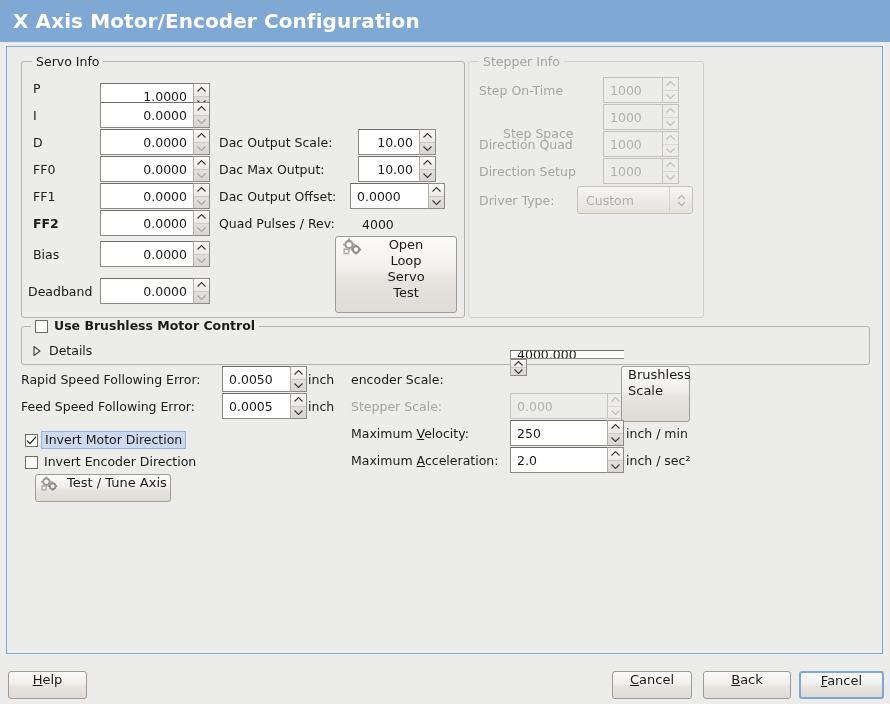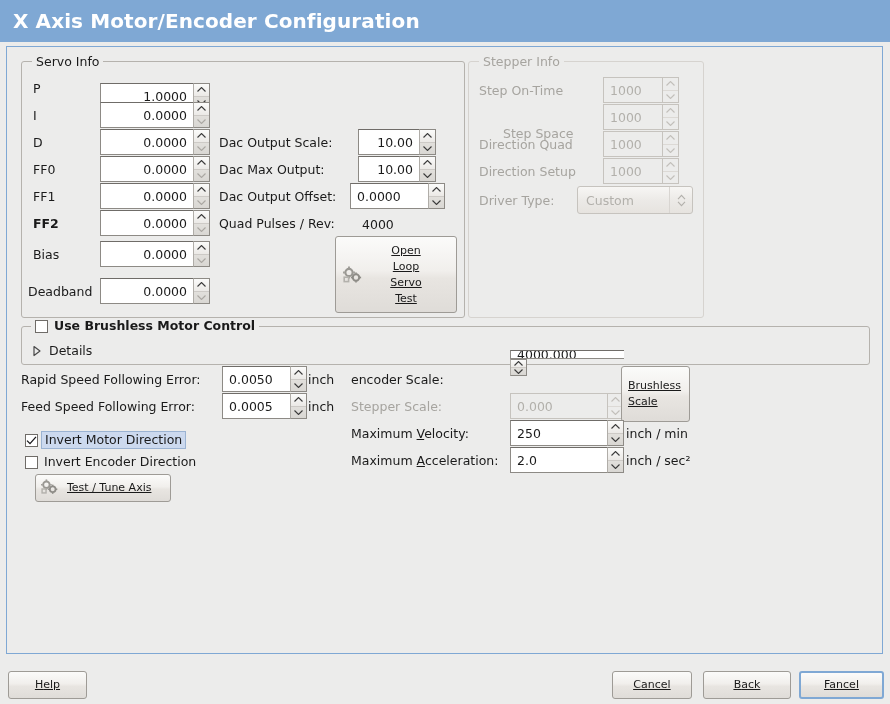--- a/index.html
+++ b/index.html
@@ -106,22 +106,22 @@
   .combo .arrows {
     width: 22px; display: flex; flex-direction: column;
     align-items: center; justify-content: center; gap: 2px;
   }
 
   
   .btn {
     position: absolute; box-sizing: border-box;
     border: 1px solid #9e9b96; border-radius: 3px;
     background: linear-gradient(to bottom,#fbfbfa 0%,#f1efec 45%,#e8e5e1 55%,#dfdcd8 100%);
-    color: #1a1a1a; font-size: 11px;
-    display: flex; align-items: center; justify-content: center; text-decoration: underline;
+    color: #1a1a1a; font-size: 13px;
+    display: flex; justify-content: center;
   }
   .btn.focus { border: 2px solid #7fa8d4; }
   .btn .txt { text-align: center; line-height: 16px; }
   .btn.left-icon { justify-content: flex-start; padding-left: 4px; gap: 5px; }
 
   
   .cb { position: absolute; display: flex; align-items: center; gap: 6px; }
   .cb .box {
     width: 13px; height: 13px; flex: 0 0 13px;
     border: 1px solid #6f6c68; background: #ffffff;

